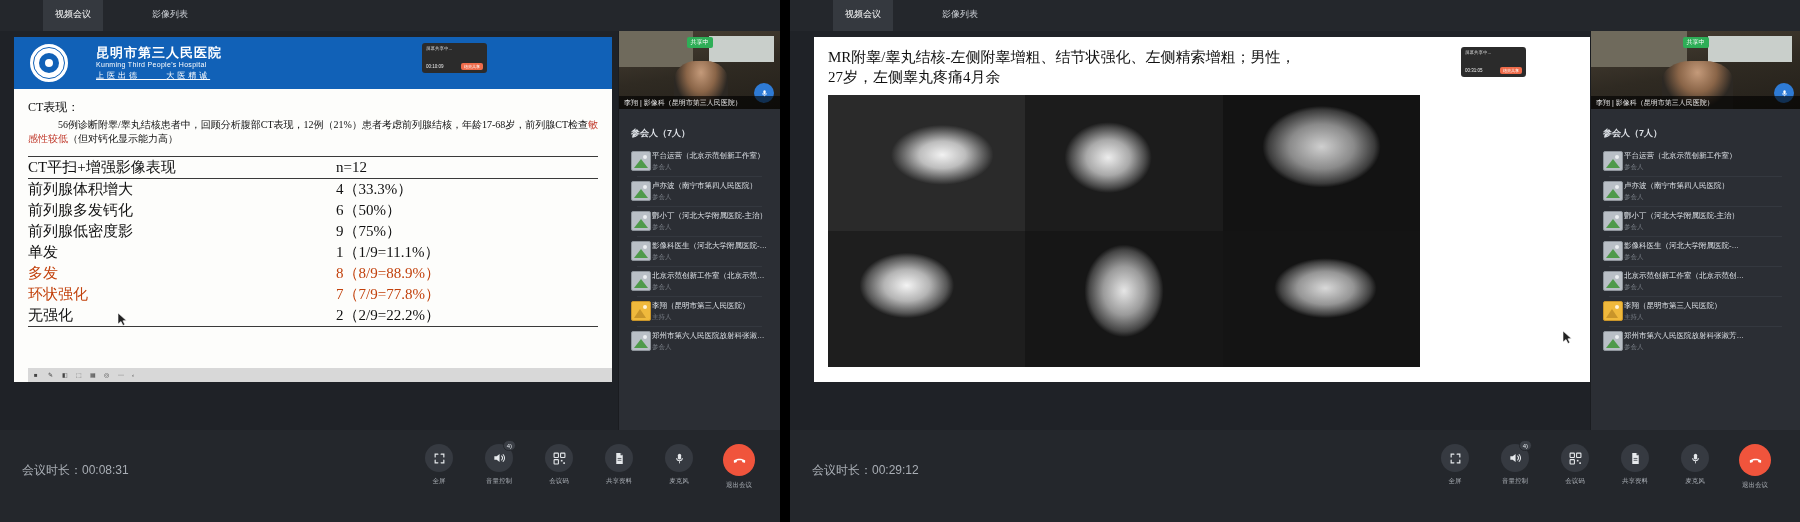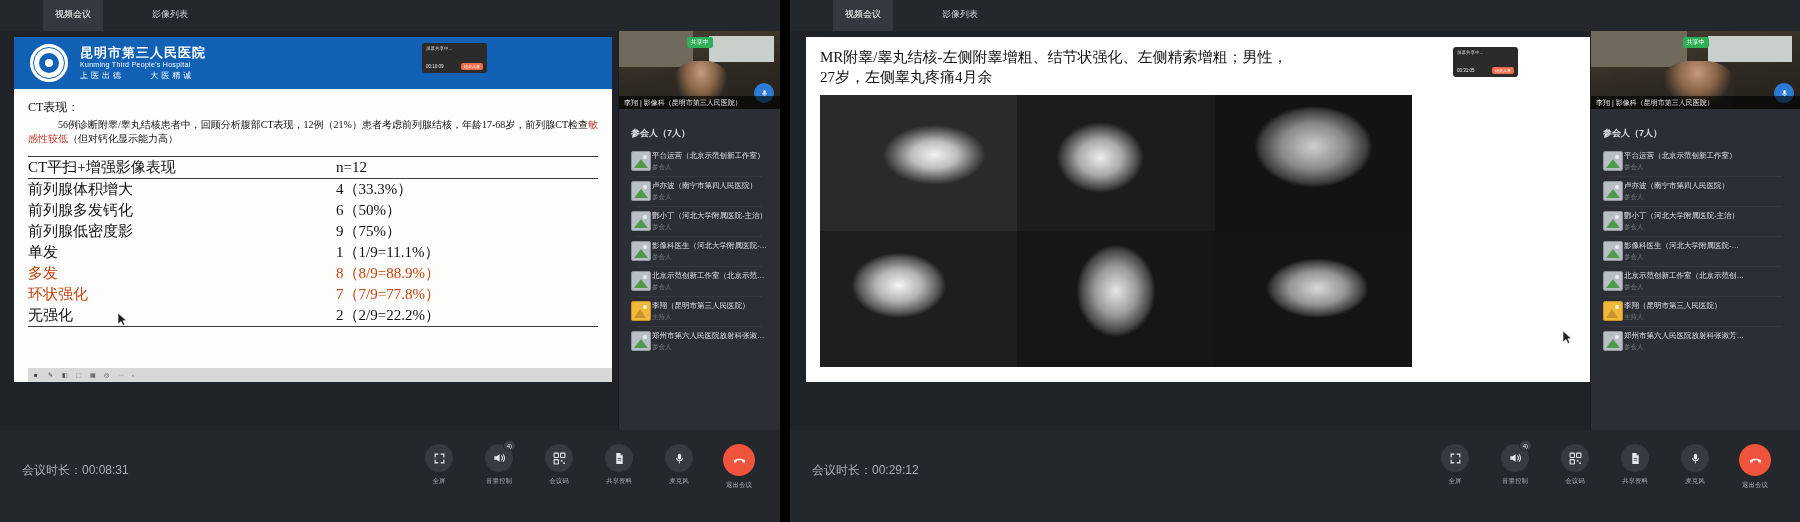--- a/index.html
+++ b/index.html
@@ -53,21 +53,21 @@
   
   .slide {
     position: absolute;
     background: #fdfdfb;
     overflow: hidden;
   }
   .slide-left { left: 14px; top: 6px; width: 598px; height: 345px; }
 
   .slide-hdr {
     height: 52px; background: #1161b7;
-    display: flex; align-items: center; gap: 10px;
+    display: flex; align-items: center; gap: 26px;
     padding-left: 14px; position: relative;
   }
   .logo-seal {
     width: 42px; height: 42px; border-radius: 50%;
     background: #fff;
     border: 2px solid #1161b7;
     position: relative; flex: none;
     display: flex; align-items: center; justify-content: center;
   }
   .logo-seal::before {
@@ -78,21 +78,21 @@
     width: 20px; height: 20px; border-radius: 50%;
     background: #1161b7; position: relative;
   }
   .logo-gear::after {
     content:""; position:absolute; left:6px; top:6px;
     width:8px; height:8px; border-radius:50%; background:#fff;
   }
   .hosp-names { color: #fff; line-height: 1.25; }
   .hosp-cn { font-size: 13px; font-weight: bold; letter-spacing: 1px; font-family: "Liberation Serif", serif; }
   .hosp-en { font-size: 7px; letter-spacing: .3px; }
-  .hosp-motto { font-size: 8px; letter-spacing: 3px; margin-top: 1px; }
+  .hosp-motto { font-size: 8px; letter-spacing: 3px; margin-top: 1px; text-decoration: underline; }
 
   .rec-badge {
     position: absolute; right: 125px; top: 6px;
     width: 65px; height: 30px; background: #2b2b2b;
     border-radius: 3px; padding: 3px 4px;
     display: flex; flex-direction: column; justify-content: space-between;
   }
   .rec-badge .rb-top { font-size: 4.5px; color: #d8d8d8; }
   .rec-badge .rb-bot { display: flex; align-items: center; justify-content: space-between; }
   .rec-badge .rb-time { font-size: 4.5px; color: #eee; }
@@ -115,21 +115,21 @@
   td.ind { padding-left: 22px; }
   tr.red td { color: #c2410c; }
 
   .slide-toolbar {
     position: absolute; left: 14px; bottom: 0; width: 598px; height: 14px;
     background: #d8d8d8; display: flex; align-items: center; gap: 7px; padding-left: 6px;
   }
   .stb-ic { width: 7px; height: 7px; color: #444; font-size: 6px; line-height: 7px; }
 
   
-  .slide-right { left: 16px; top: 6px; width: 788px; height: 345px; background:#fff; }
+  .slide-right { left: 24px; top: 6px; width: 788px; height: 345px; background:#fff; }
   .mr-title { font-size: 15px; color: #111; font-family: "Liberation Serif", serif;
               padding: 10px 14px 4px 14px; line-height: 1.35; }
   .mr-grid {
     position: absolute; left: 14px; top: 58px; width: 592px; height: 272px;
     display: grid; grid-template-columns: repeat(3, 1fr); grid-template-rows: repeat(2, 1fr);
     background: #000;
   }
   .mr-cell { position: relative; overflow: hidden; background: #0a0a0a; }
   .mr-im1 { background:
       radial-gradient(ellipse 26% 22% at 58% 44%, #f2f2f2 0%, #bdbdbd 45%, #5e5e5e 80%, #2a2a2a 100%),

